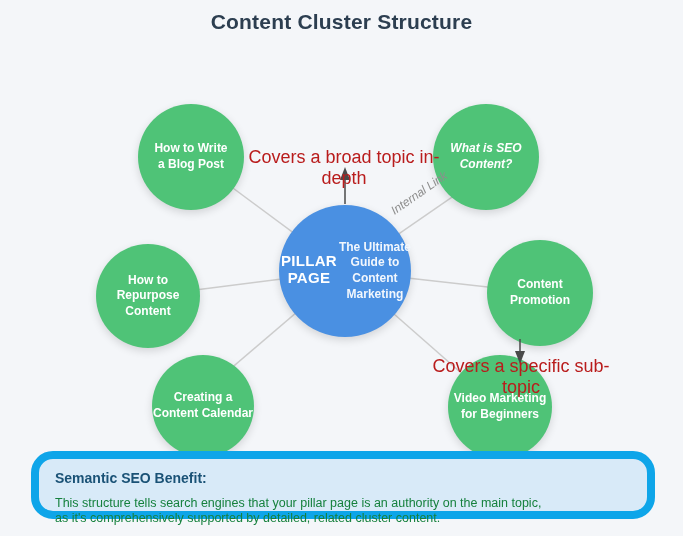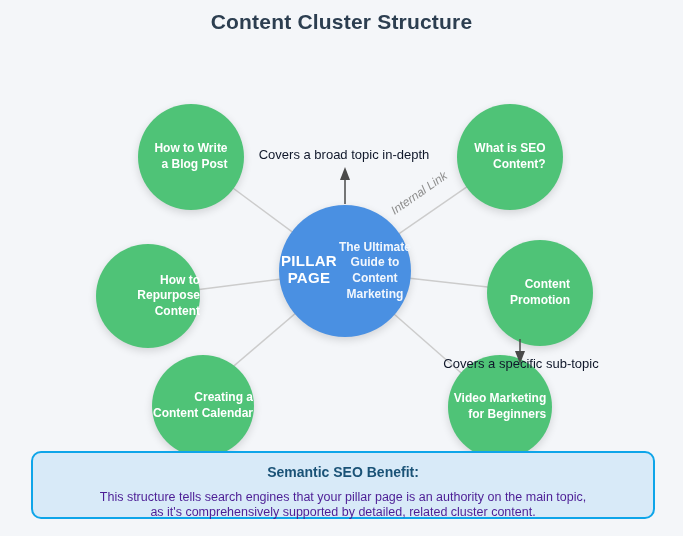--- a/index.html
+++ b/index.html
@@ -70,67 +70,66 @@
     margin-bottom: 5px;
   }
   .pillar-subtitle {
     color: #f2f7fd;
     font-weight: 600;
     font-size: 12px;
     white-space: pre-line;
     line-height: 1.3;
   }
 
-  .cluster { background: #4fc377; text-align: right; }
+  .cluster { background: #4fc377; }
   .cluster .node-label { font-size: 12px; }
 
   .n-blog      { left: 138px; top: 104px; width: 106px; height: 106px; }
-  .n-seo       { left: 457px; top: 104px; width: 106px; height: 106px; }
+  .n-seo       { left: 433px; top: 104px; width: 106px; height: 106px; font-style: italic; }
   .n-repurpose { left:  96px; top: 244px; width: 104px; height: 104px; }
   .n-promotion { left: 487px; top: 240px; width: 106px; height: 106px; }
   .n-calendar  { left: 152px; top: 355px; width: 102px; height: 102px; }
   .n-video     { left: 448px; top: 355px; width: 104px; height: 104px; }
 
   .annotation {
     position: absolute;
-    font-size: 13px;
-    color: #0f172a;
+    font-size: 18px;
+    color: #b91c1c;
     text-align: center;
     z-index: 4;
   }
   .broad-label    { left: 244px; top: 147px; width: 200px; }
   .specific-label { left: 421px; top: 356px; width: 200px; }
   .internal-link-label {
     left: 373px; top: 186px; width: 92px;
     font-size: 12px;
     font-style: italic;
     color: #8e8e8e;
     transform: rotate(-35deg);
   }
 
   .benefit-box {
     position: absolute;
     left: 31px; top: 451px;
     width: 624px; height: 68px;
     background: #d8eaf8;
-    border: 2px solid #0ea5e9;
-    border-radius: 10px;
+    border: 8px solid #0ea5e9;
+    border-radius: 22px;
     padding: 11px 16px;
     z-index: 5;
-    text-align: center;
   }
   .benefit-heading {
     font-size: 14px;
     font-weight: bold;
     color: #1a5276;
     margin-bottom: 6px;
   }
   .benefit-body {
     font-size: 12.5px;
-    color: #4c1d95;
+    color: #15803d;
     white-space: pre-line;
     line-height: 14.5px;
     margin-top: 10px;
   }
 </style>
 </head>
 <body>
 
 <div class="page">
 

